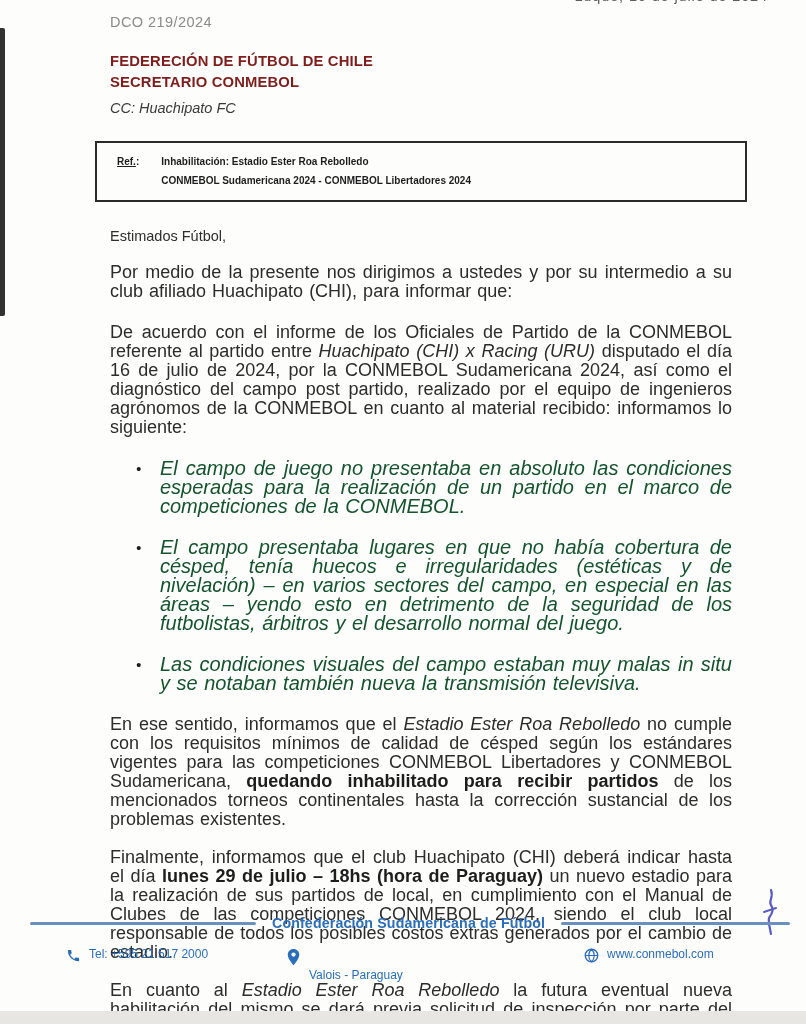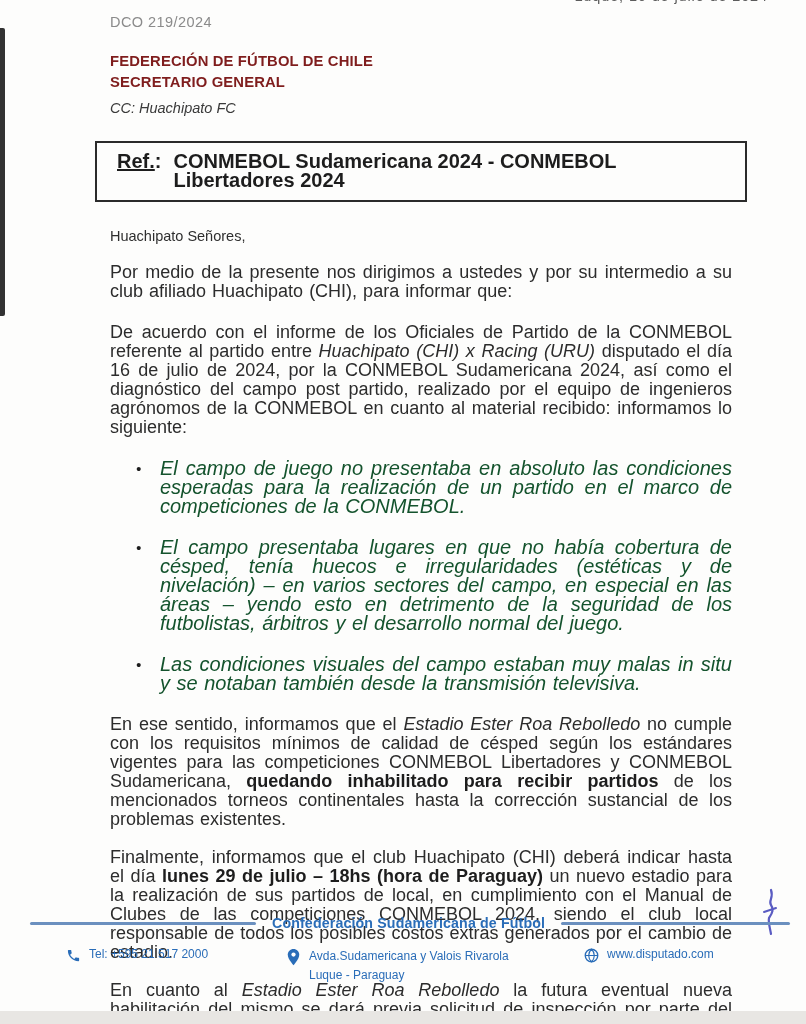--- a/index.html
+++ b/index.html
@@ -13,21 +13,21 @@
   .date-clip span{position:absolute;top:-12px;right:0;font-size:14.5px;color:#5c5c5c;letter-spacing:.06em;white-space:nowrap;}
   
   .edge-artifact{position:absolute;left:0;top:28px;width:5px;height:288px;background:#171717;opacity:.88;border-radius:0 2px 2px 0;filter:blur(.4px);}
   .content{position:absolute;left:110px;width:622px;top:14px;}
   .doc-number{font-size:14.5px;color:#8b8b8b;letter-spacing:.03em;}
   .recipient{margin-top:21px;font-weight:bold;color:#7f1d1d;font-size:14.8px;line-height:21px;letter-spacing:.01em;}
   .cc{margin-top:7px;font-style:italic;font-size:14.5px;color:#3a3a3a;}
   .ref-box{
     margin-top:25px;margin-left:-15px;width:652px;box-sizing:border-box;
     border:2px solid #2b2b2b;padding:9px 12px 10px 20px;
-    display:flex;gap:12px;font-weight:bold;color:#1d1d1d;font-size:20px;line-height:19px;
+    display:flex;gap:22px;font-weight:bold;color:#1d1d1d;font-size:10px;line-height:19px;
   }
   .ref-label-wrap{white-space:nowrap;}
   .ref-label{text-decoration:underline;}
   .salutation{margin-top:26px;font-size:14.5px;}
   .para{margin-top:22px;font-size:18px;line-height:19px;text-align:justify;word-spacing:1px;color:#2c2c2c;}
   .para.tight{margin-top:19px;}
   .para.fill-last{text-align-last:justify;}
   .b{font-weight:bold;color:#1d1d1d;}
   .i{font-style:italic;}
   .u{text-decoration:underline;}
@@ -64,42 +64,43 @@
   </div>
 
   <div class="edge-artifact"></div>
 
   <div class="content">
 
     <div class="doc-number">DCO 219/2024</div>
 
     <div class="recipient">
       <div>FEDERECIÓN DE FÚTBOL DE CHILE</div>
-      <div>SECRETARIO GENERAL</div>
+      <div>SECRETARIO CONMEBOL</div>
     </div>
 
     <div class="cc">CC: Huachipato FC</div>
 
     <div class="ref-box">
       <div class="ref-label-wrap"><span class="ref-label">Ref.</span><span>:</span></div>
       <div>
+        <div>Inhabilitación: Estadio Ester Roa Rebolledo</div>
         <div>CONMEBOL Sudamericana 2024 - CONMEBOL Libertadores 2024</div>
       </div>
     </div>
 
-    <div class="salutation">Huachipato Señores,</div>
+    <div class="salutation">Estimados Fútbol,</div>
 
     <p class="para tight"><span>Por medio de la presente nos dirigimos a ustedes y por su intermedio a su club afiliado Huachipato (CHI), para informar que:</span></p>
 
     <p class="para"><span>De acuerdo con el informe de los Oficiales de Partido de la CONMEBOL referente al partido entre </span><span class="i">Huachipato (CHI) x Racing (URU)</span><span> disputado el día 16 de julio de 2024, por la CONMEBOL Sudamericana 2024, así como el diagnóstico del campo post partido, realizado por el equipo de ingenieros agrónomos de la CONMEBOL en cuanto al material recibido: informamos lo siguiente:</span></p>
 
     <ul class="bullets">
       <li>El campo de juego no presentaba en absoluto las condiciones esperadas para la realización de un partido en el marco de competiciones de la CONMEBOL.</li>
       <li>El campo presentaba lugares en que no había cobertura de césped, tenía huecos e irregularidades (estéticas y de nivelación) – en varios sectores del campo, en especial en las áreas – yendo esto en detrimento de la seguridad de los futbolistas, árbitros y el desarrollo normal del juego.</li>
-      <li>Las condiciones visuales del campo estaban muy malas in situ y se notaban también desde la transmisión televisiva.</li>
+      <li>Las condiciones visuales del campo estaban muy malas in situ y se notaban también nueva la transmisión televisiva.</li>
     </ul>
 
     <p class="para tight"><span>En ese sentido, informamos que el </span><span class="i">Estadio Ester Roa Rebolledo</span><span> no cumple con los requisitos mínimos de calidad de césped según los estándares vigentes para las competiciones CONMEBOL Libertadores y CONMEBOL Sudamericana, </span><span class="b">quedando inhabilitado para recibir partidos</span><span> de los mencionados torneos continentales hasta la corrección sustancial de los problemas existentes.</span></p>
 
     <p class="para tight"><span>Finalmente, informamos que el club Huachipato (CHI) deberá indicar hasta el día </span><span class="b">lunes 29 de julio – 18hs (hora de Paraguay)</span><span> un nuevo estadio para la realización de sus partidos de local, en cumplimiento con el Manual de Clubes de las competiciones CONMEBOL 2024, siendo el club local responsable de todos los posibles costos extras generados por el cambio de estadio.</span></p>
 
     <p class="para tight fill-last"><span>En cuanto al </span><span class="i">Estadio Ester Roa Rebolledo</span><span> la futura eventual nueva habilitación del mismo se dará </span><span class="u">previa solicitud de inspección por parte del club afectado</span><span>, asumiendo este todos los costos logísticos de dicha inspección. </span><span class="b">En para de resultar dicha</span></p>
 
   </div>
 
@@ -122,31 +123,31 @@
         </svg>
         <span>Tel: +595 21 517 2000</span>
       </div>
 
       <div class="f-item f-address">
         <svg width="15" height="18" viewBox="0 0 24 28">
           <path fill="#2a6db8" d="M12 1C6.9 1 2.8 5.1 2.8 10.2 2.8 17.1 12 27 12 27s9.2-9.9 9.2-16.8C21.2 5.1 17.1 1 12 1z"></path>
           <circle cx="12" cy="10" r="3.4" fill="#ffffff"></circle>
         </svg>
         <span class="addr-lines">
-          <span>Avda.Sudamericana y Valois Rivarola</span><br>
-          <span>Luque - Paraguay</span>
+          <br>
+          <span>Valois - Paraguay</span>
         </span>
       </div>
 
       <div class="f-item f-web">
         <svg width="15" height="15" viewBox="0 0 24 24">
           <circle cx="12" cy="12" r="10" fill="none" stroke="#2a6db8" stroke-width="2.2"></circle>
           <path d="M2 12h20 M12 2c3 2.8 4.5 6.2 4.5 10S15 19.2 12 22c-3-2.8-4.5-6.2-4.5-10S9 4.8 12 2z" fill="none" stroke="#2a6db8" stroke-width="1.8"></path>
         </svg>
-        <span>www.disputado.com</span>
+        <span>www.conmebol.com</span>
       </div>
 
     </div>
   </div>
 
   <div class="bottom-band"></div>
 
 </div>
 
 </body></html>

